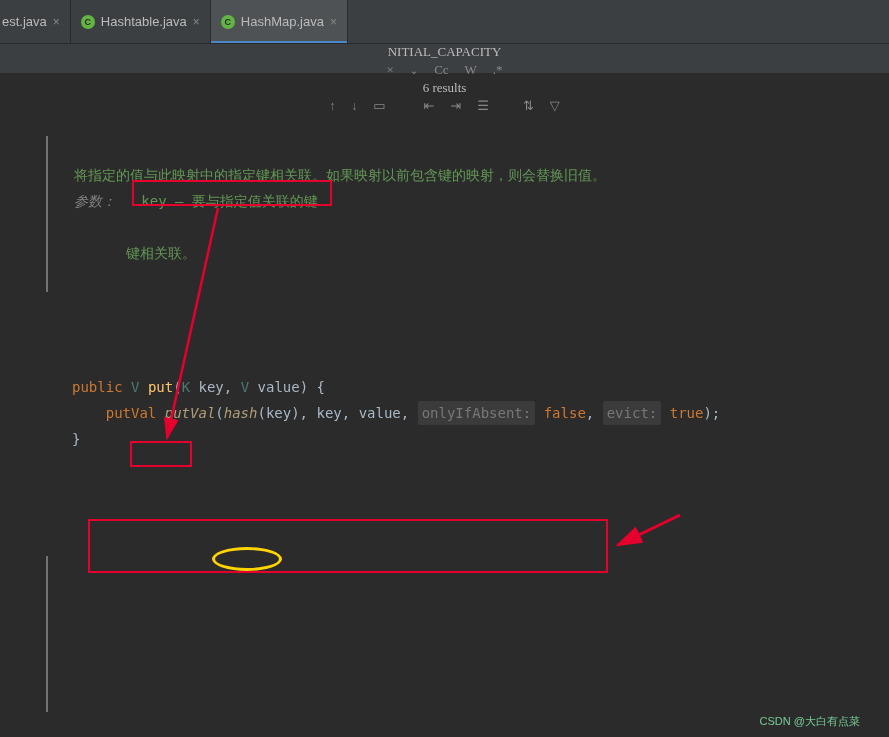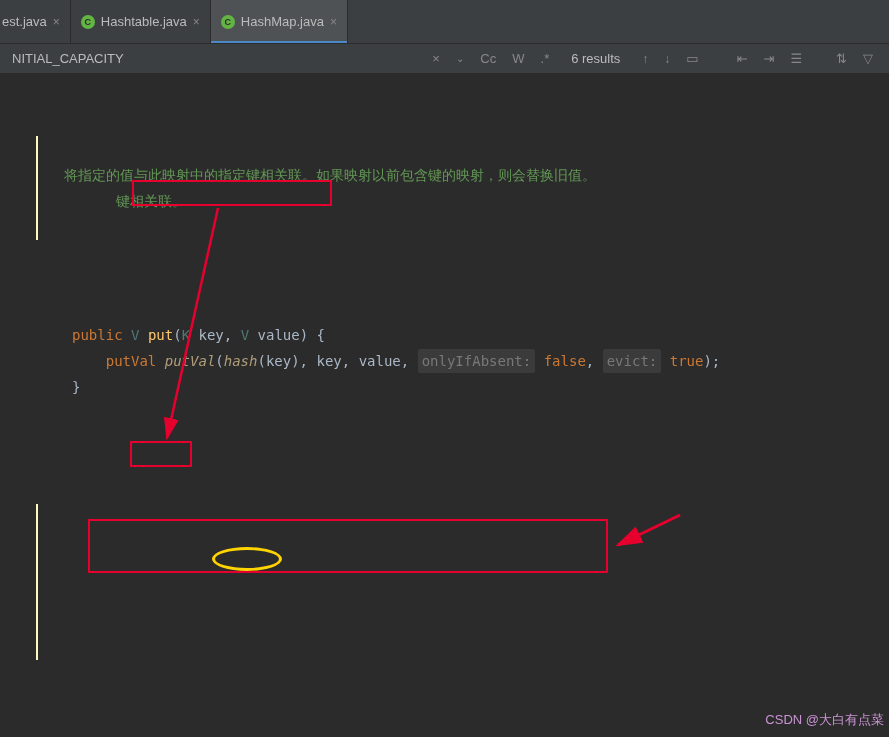--- a/index.html
+++ b/index.html
@@ -61,23 +61,24 @@
   }
   
   
   .find-bar {
     background: #3c3f41;
     height: 30px;
     display: flex;
     align-items: center;
     padding: 0 12px;
     border-bottom: 1px solid #2b2b2b;
-    font-family: Liberation Sans, sans-serif;
+    font-family: Liberation Serif, serif;
     font-size: 13px;
     color: #bbbbbb;
+    flex-direction: column;
   }
   .find-input {
     flex: 1;
     color: #bbbbbb;
   }
   .find-group {
     display: flex;
     align-items: center;
     gap: 8px;
     color: #888;
@@ -93,23 +94,23 @@
   .arrow { font-size: 12px; }
   
   
   .editor {
     padding: 10px 0 10px 20px;
     line-height: 26px;
     white-space: pre;
     position: relative;
   }
   .doc-bar {
-    border-left: 2px solid #fef9c3;
+    border-left: 2px solid #737373;
     padding-left: 26px;
-    margin-left: 16px;
+    margin-left: 26px;
     margin-bottom: 4px;
   }
   .doc { color: #629755; }
   .doc-label { color: #808080; font-style: italic; }
   
   .kw { color: #cc7832; }
   .type { color: #507874; }
   .method-def { color: #ffc66d; }
   .method-call { color: #b09d79; font-style: italic; }
   .hint-bg {
@@ -129,25 +130,25 @@
     pointer-events: none;
   }
   .annot-ellipse {
     position: absolute;
     border: 3px solid #ffd400;
     border-radius: 50%;
     pointer-events: none;
   }
   .watermark {
     position: absolute;
-    right: 5px;
+    right: 29px;
     bottom: 8px;
-    color: #f0abfc;
+    color: #86efac;
     font-family: sans-serif;
-    font-size: 13px;
+    font-size: 11px;
     opacity: 0.8;
   }
   
   svg.arrow-svg {
     position: absolute;
     pointer-events: none;
     overflow: visible;
   }
 </style>
 </head>
@@ -191,20 +192,21 @@
     <span style="width:10px;"></span>
     <span class="find-ctrl">⇅</span>
     <span class="find-ctrl">▽</span>
   </div>
 </div>
 
 <div class="editor">
 
 <div class="doc-bar">
 <span class="doc">将指定的值与此映射中的指定键相关联。如果映射以前包含键的映射，则会替换旧值。</span>
+<div><span class="doc-label">参数：</span>   <span class="doc">key – 要与指定值关联的键</span></div>
 <div style="padding-left:52px;"><span class="doc">键相关联。</span></div>
 </div>
 
 <div class="code-block">
 <span class="kw">public</span> <span class="type">V</span> <span class="method-def">put</span>(<span class="type">K</span> <span>key</span>, <span class="type">V</span> <span>value</span>) {
     <span class="kw">putVal</span> <span class="method-call">putVal</span>(<span class="method-call">hash</span>(key), <span>key</span>, <span>value</span>, <span class="hint-bg">onlyIfAbsent:</span> <span class="kw">false</span>, <span class="hint-bg">evict:</span> <span class="kw">true</span>);
 }
 </div>
 <div style="height:26px;"></div>
 

